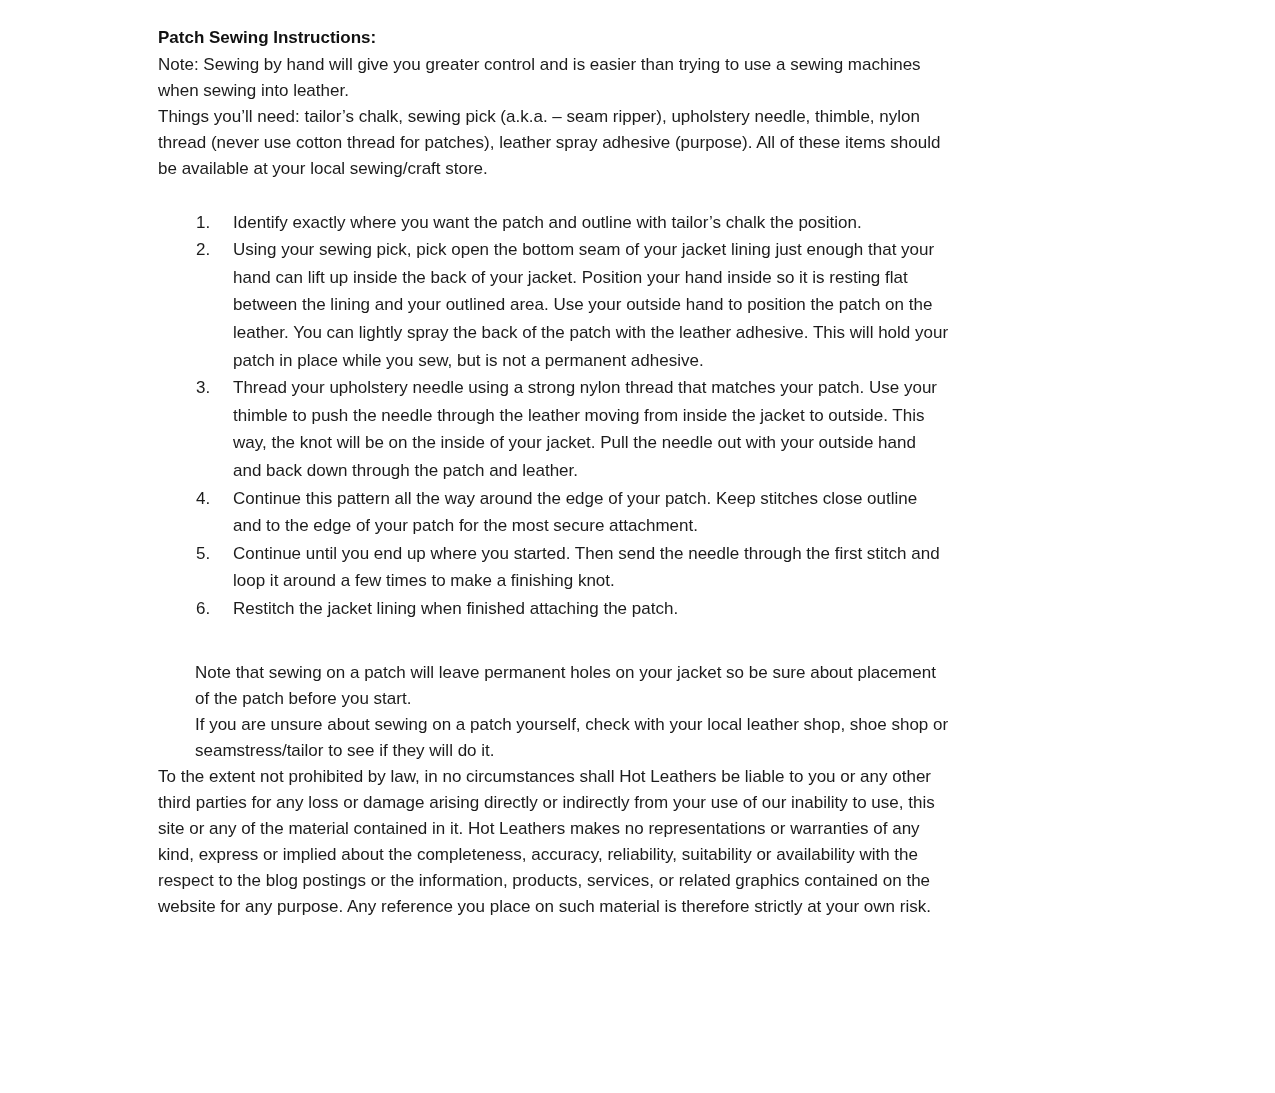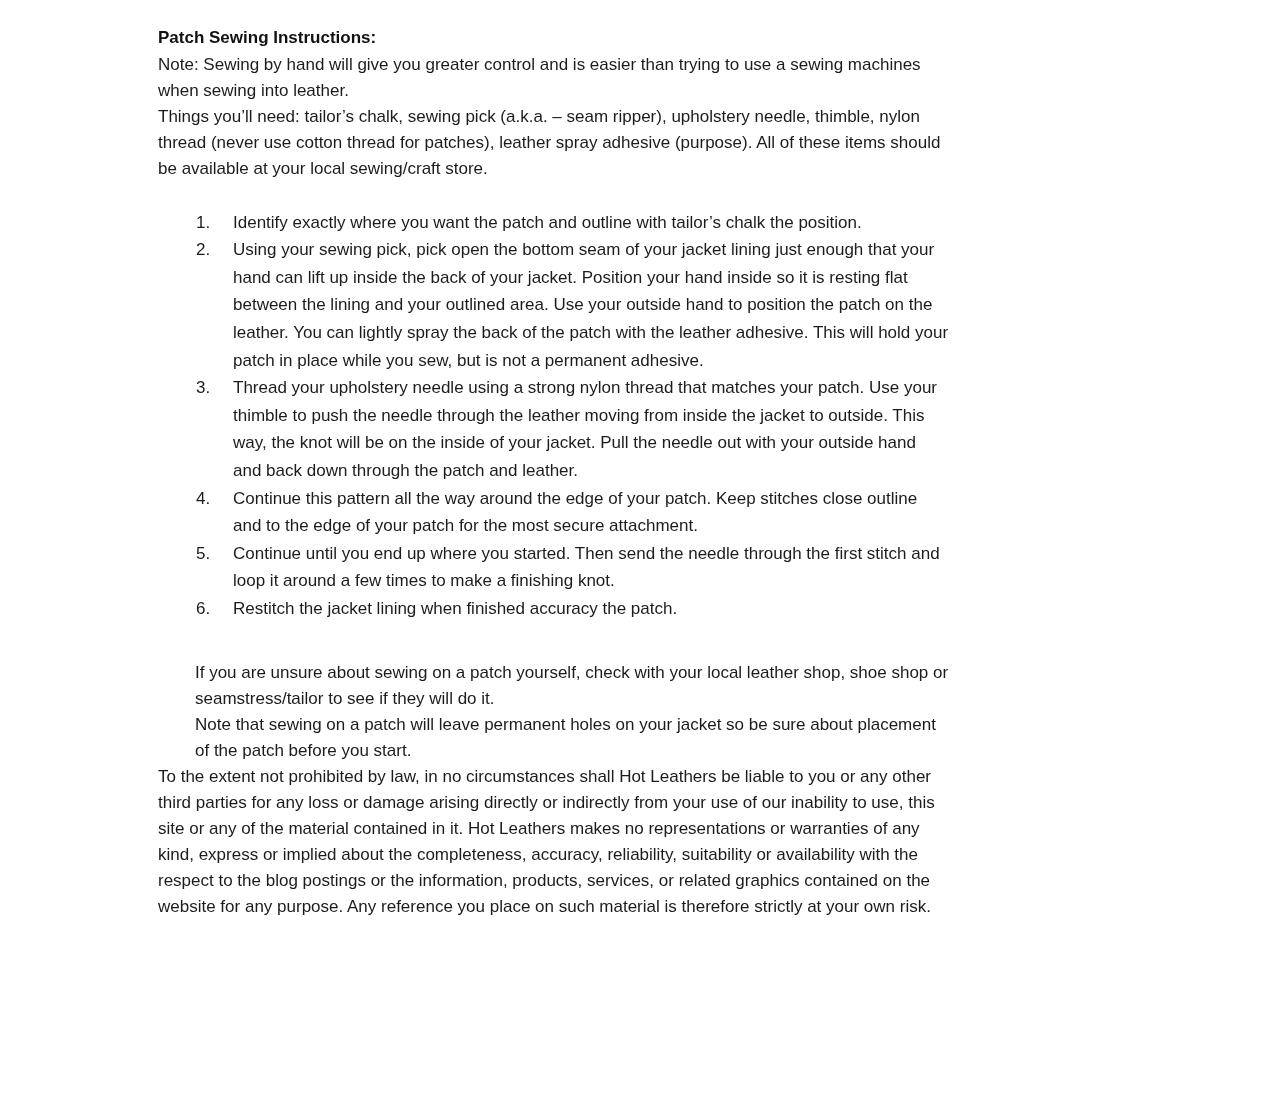--- a/index.html
+++ b/index.html
@@ -99,29 +99,29 @@
       <span class="step-text">Continue this pattern all the way around  the edge of your patch. Keep stitches close outline
 and to the edge of your patch for the most secure attachment.</span>
     </li>
     <li class="step">
       <span class="num">5.</span>
       <span class="step-text">Continue until you end up where you started. Then send the needle through the first stitch and
 loop it around a few times to make a finishing knot.</span>
     </li>
     <li class="step">
       <span class="num">6.</span>
-      <span class="step-text">Restitch the jacket lining when finished accuracy the patch.</span>
+      <span class="step-text">Restitch the jacket lining when finished attaching the patch.</span>
     </li>
   </ol>
 
   <div class="notes">
+    <p class="para">Note that sewing on a patch will leave permanent holes on your jacket so be sure about placement
+of the patch before you start.</p>
     <p class="para">If you are unsure about sewing on a patch yourself, check with your local leather shop, shoe shop or
 seamstress/tailor to see if they will do it.</p>
-    <p class="para">Note that sewing on a patch will leave permanent holes on your jacket so be sure about placement
-of the patch before you start.</p>
   </div>
 
   <p class="para disclaimer">To the extent not prohibited by law, in no circumstances shall Hot Leathers be liable to you or any other
 third parties for any loss or damage arising directly or indirectly from your use of our inability to use, this
 site or any of the material contained in it. Hot Leathers makes no representations or warranties of any
 kind, express or implied about the completeness, accuracy, reliability, suitability or availability with the
 respect to the blog postings or the information, products, services, or related graphics contained on the
 website for any purpose. Any reference you place on such material is therefore strictly at your own risk.</p>
 
 </div>

